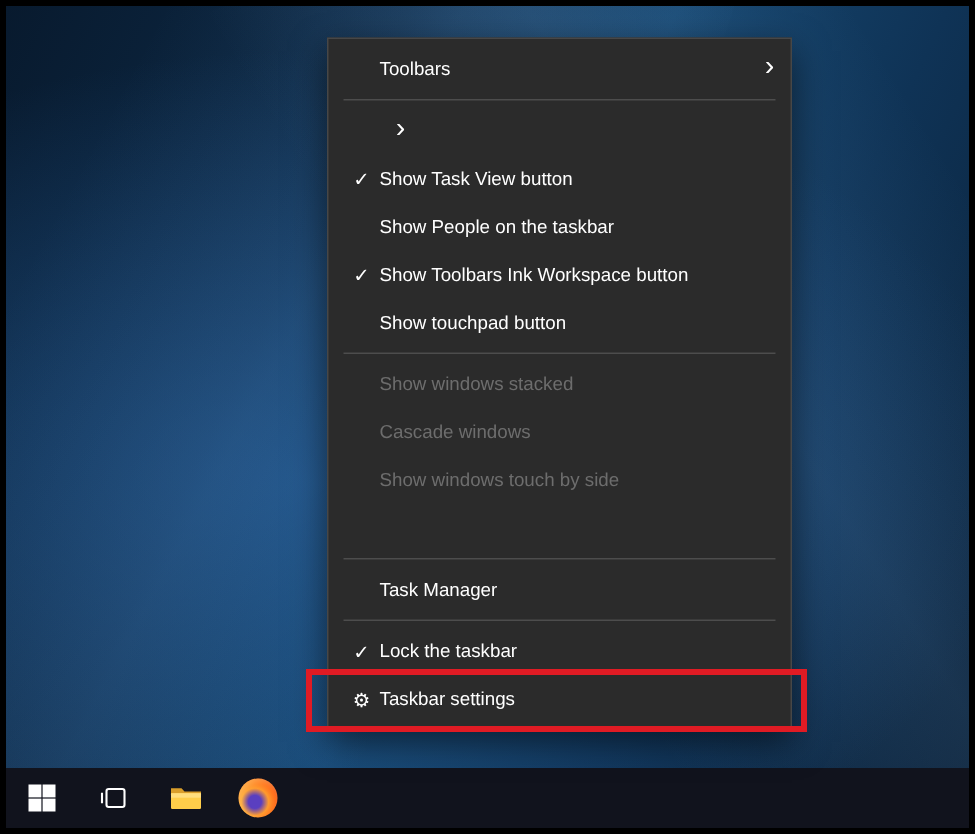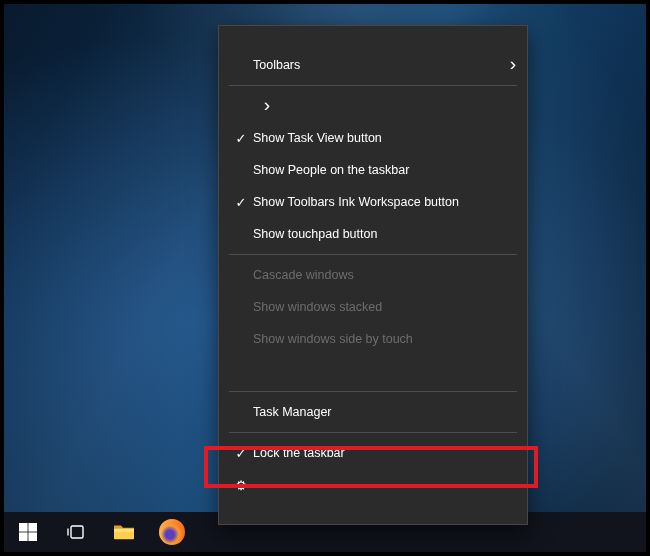--- a/index.html
+++ b/index.html
@@ -50,21 +50,21 @@
     background: radial-gradient(circle at 42% 60%, #5a3fc0 0 20%, #ff9a2e 42%, #ff6a1a 64%, #e0381f 84%, #c41d53 100%);
     box-shadow: inset 2px 2px 4px rgba(255,230,120,0.55);
   }
 
   
   .menu {
     position: absolute; left: 218px; top: 25px; width: 310px;
     background: var(--menu-bg, #2b2b2b);
     border: 1px solid #474747;
     box-shadow: 0 8px 22px rgba(0,0,0,0.55);
-    padding: 23px 0;
+    padding: 4px 0;
     z-index: 5;
   }
   .menu-item {
     height: 32px;
     display: flex; align-items: center;
     color: var(--menu-text, #ffffff);
     font-size: 12.5px;
     cursor: default;
     white-space: nowrap;
   }
@@ -121,51 +121,52 @@
       <span class="arrow"></span>
     </div>
     <div class="menu-item">
       <span class="gutter"></span>
       <span class="label">Show touchpad button</span>
       <span class="arrow"></span>
     </div>
     <div class="menu-sep"></div>
     <div class="menu-item disabled">
       <span class="gutter"></span>
+      <span class="label">Show windows stacked</span>
+      <span class="arrow"></span>
+    </div>
+    <div class="menu-item disabled">
+      <span class="gutter"></span>
       <span class="label">Cascade windows</span>
       <span class="arrow"></span>
     </div>
     <div class="menu-item disabled">
       <span class="gutter"></span>
-      <span class="label">Show windows stacked</span>
-      <span class="arrow"></span>
-    </div>
-    <div class="menu-item disabled">
-      <span class="gutter"></span>
-      <span class="label">Show windows side by touch</span>
+      <span class="label">Show windows touch by side</span>
       <span class="arrow"></span>
     </div>
     <div class="menu-item">
       <span class="gutter"></span>
       <span class="arrow"></span>
     </div>
     <div class="menu-sep"></div>
     <div class="menu-item">
       <span class="gutter"></span>
       <span class="label">Task Manager</span>
       <span class="arrow"></span>
     </div>
     <div class="menu-sep"></div>
     <div class="menu-item">
       <span class="gutter">✓</span>
       <span class="label">Lock the taskbar</span>
       <span class="arrow"></span>
     </div>
     <div class="menu-item">
       <span class="gutter">⚙</span>
+      <span class="label">Taskbar settings</span>
       <span class="arrow"></span>
     </div>
   </div>
 
 <div class="red-box"></div>
 
 <div class="taskbar">
   <div class="tb-btn">
     <span style="display:flex;">
       <svg width="20" height="20" viewBox="0 0 20 20">

